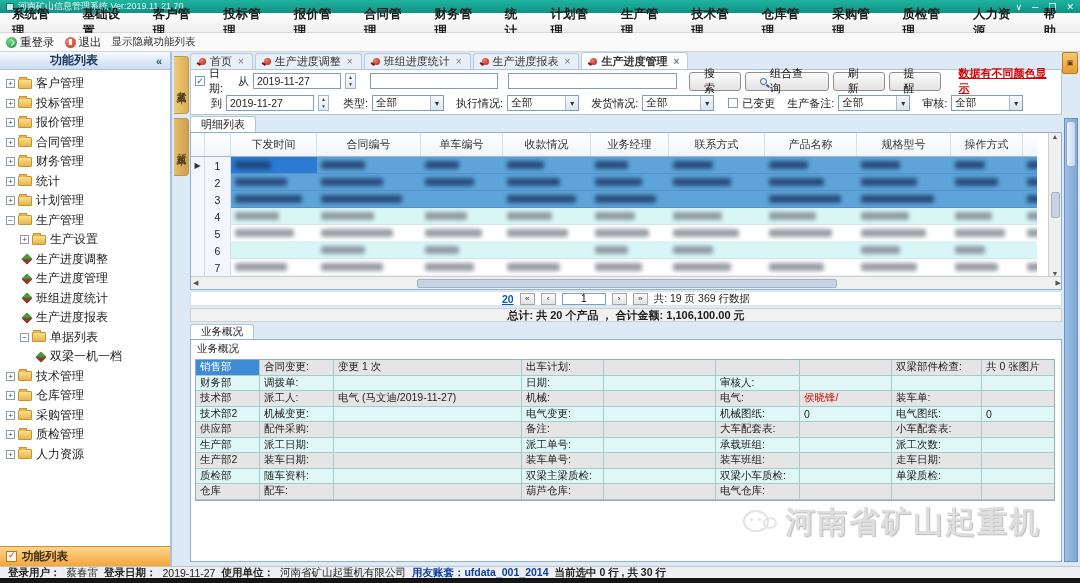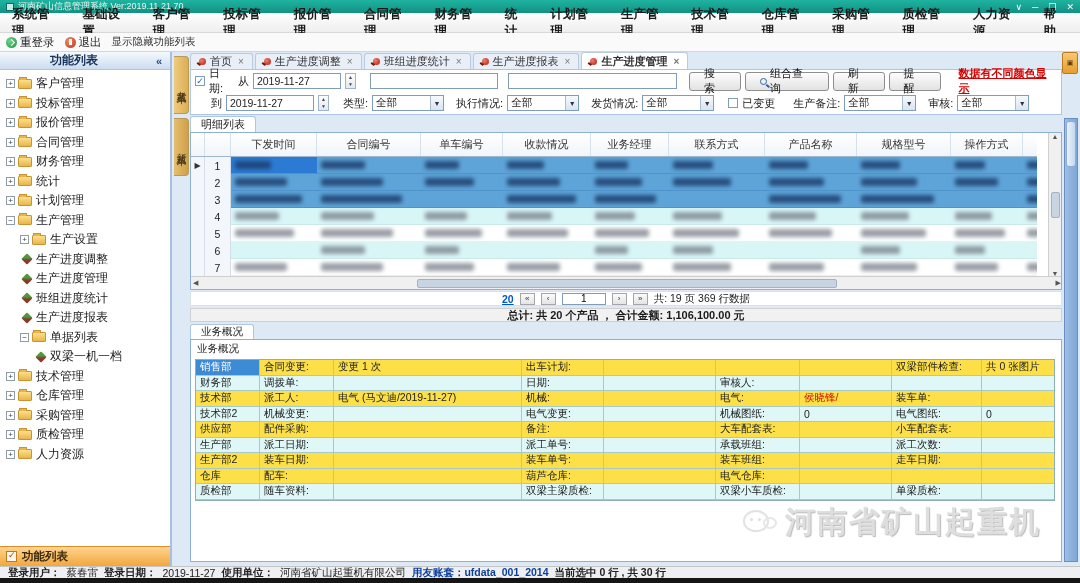--- a/index.html
+++ b/index.html
@@ -93,21 +93,21 @@
   .summary{position:absolute;left:190px;top:308px;width:872px;height:14px;background:#F1F1F1;border:1px solid #D0D0D0;display:flex;align-items:center;justify-content:center;font-size:11px;font-weight:bold;color:#1A1A1A;}
 
   
   .ovtab{position:absolute;left:190px;top:324px;height:15px;padding:0 10px;background:#FFFFFF;border:1px solid #AFC6E0;border-bottom:none;border-radius:3px 3px 0 0;font-size:10.5px;color:#222;display:flex;align-items:center;}
   .ovpanel{position:absolute;left:190px;top:339px;width:872px;height:223px;background:#FFFFFF;border:1px solid #8FB0D5;}
   .ovheader{font-size:10.5px;color:#222;padding:2px 6px;}
   .ovtable{margin:1px 4px;border:1px solid #8FB0B0;width:860px;}
   .ovrow{display:flex;height:15.5px;}
   .oc{border-right:1px solid #A6CACA;border-bottom:1px solid #A6CACA;font-size:10.5px;color:#222;display:flex;align-items:center;padding:0 4px;overflow:hidden;white-space:nowrap;flex:none;}
   .oc.lastc{border-right:none;flex:1;}
-  .ov-odd{background:#fde047;}
+  .ov-odd{background:#e5e5e5;}
   .ov-even{background:#DFF7F7;}
   .depsel{background:#3D8BD4 !important;color:#FFFFFF;}
   .redval{color:#CC1100;}
 
   
   .watermark{position:absolute;right:20px;bottom:18px;display:flex;align-items:center;gap:8px;color:#DEDEDE;font-size:30px;font-weight:bold;text-shadow:1px 1px 1px #bbb, -1px -1px 1px #fff;letter-spacing:2px;}
   .wm-logo{width:34px;height:30px;position:relative;flex:none;}
   .wm-logo .b1{position:absolute;left:0;top:2px;width:26px;height:22px;border:2px solid #E2E2E2;border-radius:50% 50% 48% 48%;}
   .wm-logo .b1:before{content:"";position:absolute;left:5px;top:6px;width:3px;height:3px;background:#E0E0E0;border-radius:50%;box-shadow:8px 0 0 #E0E0E0;}
   .wm-logo .b2{position:absolute;right:0;top:9px;width:14px;height:12px;border:2px solid #E6E6E6;border-radius:50%;}
@@ -341,21 +341,21 @@
           <span class="v">全部</span>
           <span class="c">▼</span>
         </span>
       <span style="margin-left:8px">发货情况:</span>
       <span class="sel" style="width:72px">
           <span class="v">全部</span>
           <span class="c">▼</span>
         </span>
       <span class="cb" style="margin-left:10px"></span>
       <span>已变更</span>
-      <span style="margin-left:14px">生产备注:</span>
+      <span style="margin-left:8px">生产备注:</span>
       <span class="sel" style="width:72px">
           <span class="v">全部</span>
           <span class="c">▼</span>
         </span>
       <span style="margin-left:8px">审核:</span>
       <span class="sel" style="width:72px">
           <span class="v">全部</span>
           <span class="c">▼</span>
         </span>
     </div>
@@ -719,40 +719,40 @@
           <span class="oc ov-odd" style="width: 74px;">装车日期:</span>
           <span class="oc ov-odd" style="width: 188px;"></span>
           <span class="oc ov-odd" style="width: 82px;">装车单号:</span>
           <span class="oc ov-odd" style="width: 112px;"></span>
           <span class="oc ov-odd" style="width: 84px;">装车班组:</span>
           <span class="oc ov-odd" style="width: 92px;"></span>
           <span class="oc ov-odd" style="width: 90px; text-align: right;">走车日期:</span>
           <span class="oc ov-odd lastc"></span>
         </div>
         <div class="ovrow">
+          <span class="oc ov-even" style="width: 64px;">质检部</span>
+          <span class="oc ov-even" style="width: 74px;">随车资料:</span>
+          <span class="oc ov-even" style="width: 188px;"></span>
+          <span class="oc ov-even" style="width: 82px;">双梁主梁质检:</span>
+          <span class="oc ov-even" style="width: 112px;"></span>
+          <span class="oc ov-even" style="width: 84px;">双梁小车质检:</span>
+          <span class="oc ov-even" style="width: 92px;"></span>
+          <span class="oc ov-even" style="width: 90px;">单梁质检:</span>
+          <span class="oc ov-even lastc"></span>
+        </div>
+        <div class="ovrow">
           <span class="oc ov-odd" style="width: 64px;">仓库</span>
           <span class="oc ov-odd" style="width: 74px;">配车:</span>
           <span class="oc ov-odd" style="width: 188px;"></span>
           <span class="oc ov-odd" style="width: 82px;">葫芦仓库:</span>
           <span class="oc ov-odd" style="width: 112px;"></span>
           <span class="oc ov-odd" style="width: 84px;">电气仓库:</span>
           <span class="oc ov-odd" style="width: 92px;"></span>
           <span class="oc ov-odd" style="width: 90px;"></span>
           <span class="oc ov-odd lastc"></span>
-        </div>
-        <div class="ovrow">
-          <span class="oc ov-even" style="width: 64px;">质检部</span>
-          <span class="oc ov-even" style="width: 74px;">随车资料:</span>
-          <span class="oc ov-even" style="width: 188px;"></span>
-          <span class="oc ov-even" style="width: 82px;">双梁主梁质检:</span>
-          <span class="oc ov-even" style="width: 112px;"></span>
-          <span class="oc ov-even" style="width: 84px;">双梁小车质检:</span>
-          <span class="oc ov-even" style="width: 92px;"></span>
-          <span class="oc ov-even" style="width: 90px;">单梁质检:</span>
-          <span class="oc ov-even lastc"></span>
         </div>
       </div>
     <div class="watermark">
       <span class="wm-logo">
           <span class="b1"></span>
           <span class="b2"></span>
         </span>
       <span>河南省矿山起重机</span>
     </div>
   </div>

